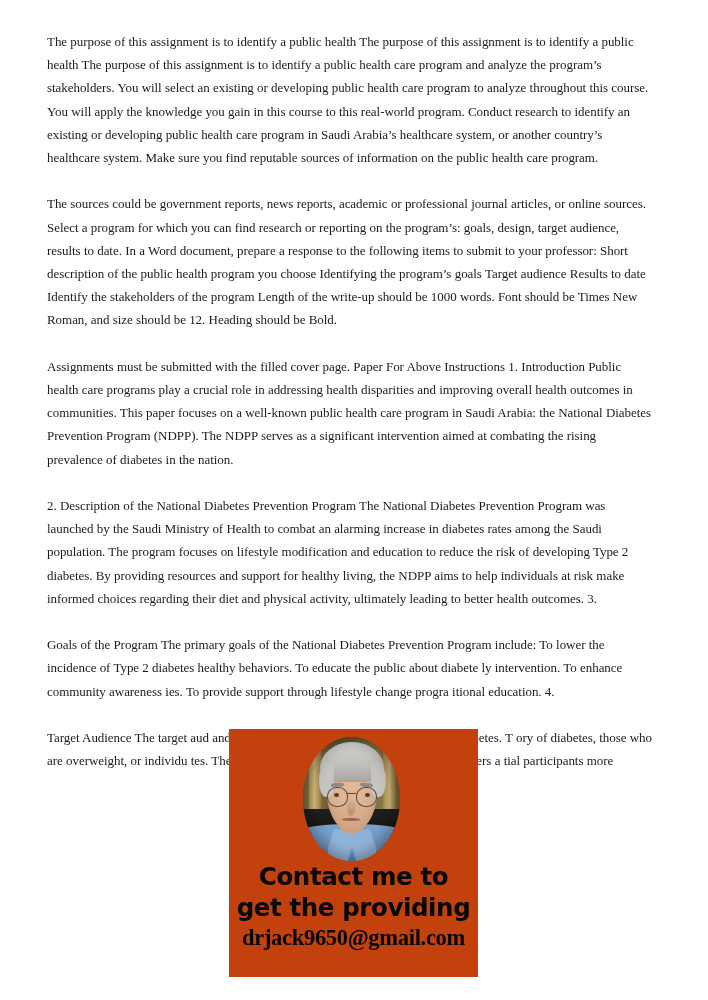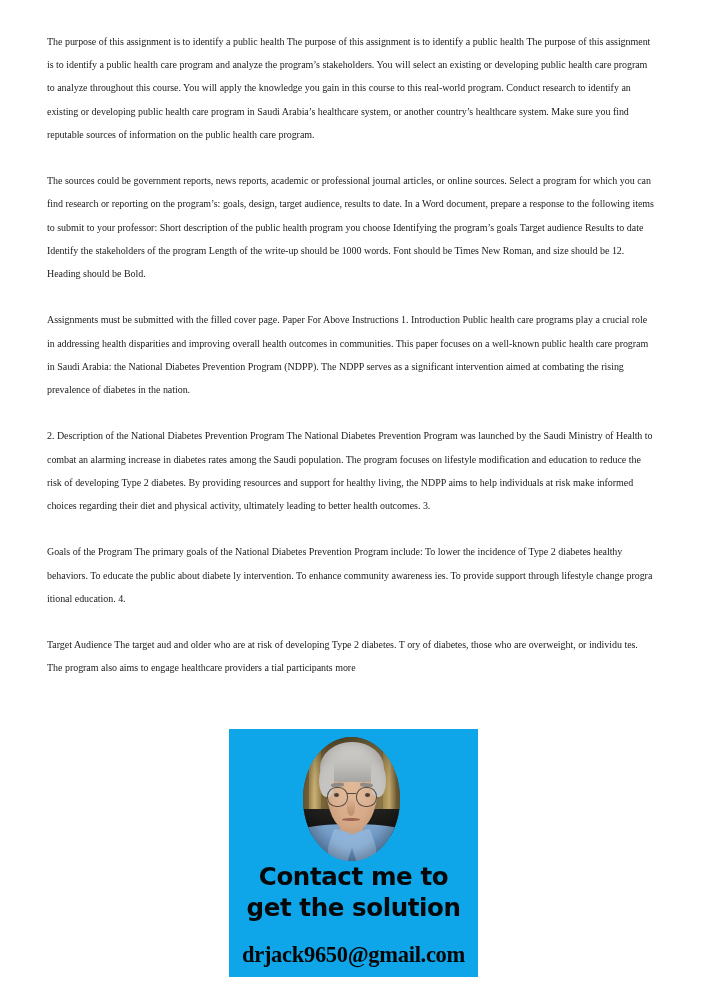--- a/index.html
+++ b/index.html
@@ -25,38 +25,38 @@
 
   #doc-body {
     position: absolute;
     left: 47px;
     top: 30px;
     width: 607px;
   }
 
   .para {
     font-family: "Liberation Serif", "DejaVu Serif", serif;
-    font-size: 10px;
+    font-size: 13px;
     line-height: 23.2px;
     color: #1b1b1b;
     text-align: left;
     margin: 0 0 23.2px 0;
     letter-spacing: -0.05px;
     word-spacing: 0.1px;
   }
   .para:last-child { margin-bottom: 0; }
 
   
   #contact-overlay {
     position: absolute;
     left: 229px;
     top: 729px;
     width: 249px;
     height: 248px;
-    background: #0ea5e9;
+    background: #c2410c;
     z-index: 40;
     overflow: hidden;
   }
 
   #portrait-frame {
     position: absolute;
     left: 74px;
     top: 8px;
     width: 97px;
     height: 124px;
@@ -182,21 +182,21 @@
     color: #070707;
     letter-spacing: -0.4px;
   }
   #contact-email {
     font-family: "Liberation Serif", "DejaVu Serif", serif;
     font-weight: bold;
     font-size: 22.5px;
     line-height: 30px;
     color: #060606;
     text-align: center;
-    margin-top: 17px;
+    margin-top: 0;
     letter-spacing: -0.3px;
   }
 </style>
 </head>
 <body>
 
 <div id="page">
 
   <div id="doc-body">
     <p class="para">The purpose of this assignment is to identify a public health The purpose of this assignment is to identify a public health The purpose of this assignment is to identify a public health care program and analyze the program’s stakeholders. You will select an existing or developing public health care program to analyze throughout this course. You will apply the knowledge you gain in this course to this real-world program. Conduct research to identify an existing or developing public health care program in Saudi Arabia’s healthcare system, or another country’s healthcare system. Make sure you find reputable sources of information on the public health care program.</p>
@@ -229,19 +229,19 @@
       <div class="pbg-glass-l"></div>
       <div class="pbg-glass-r"></div>
       <div class="pbg-bridge"></div>
       <div class="pbg-nose"></div>
       <div class="pbg-mouth"></div>
       <div class="portrait-vig"></div>
     </div>
 
     <div id="contact-lines">
       <div class="contact-line">Contact me to</div>
-      <div class="contact-line">get the solution</div>
+      <div class="contact-line">get the providing</div>
       <div id="contact-email">drjack9650@gmail.com</div>
     </div>
 
   </div>
 
 </div>
 
 </body></html>

